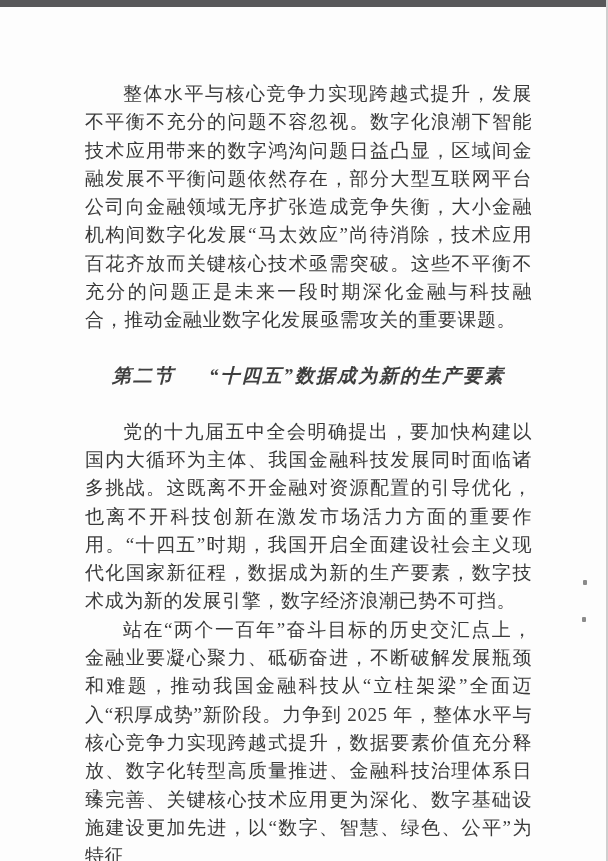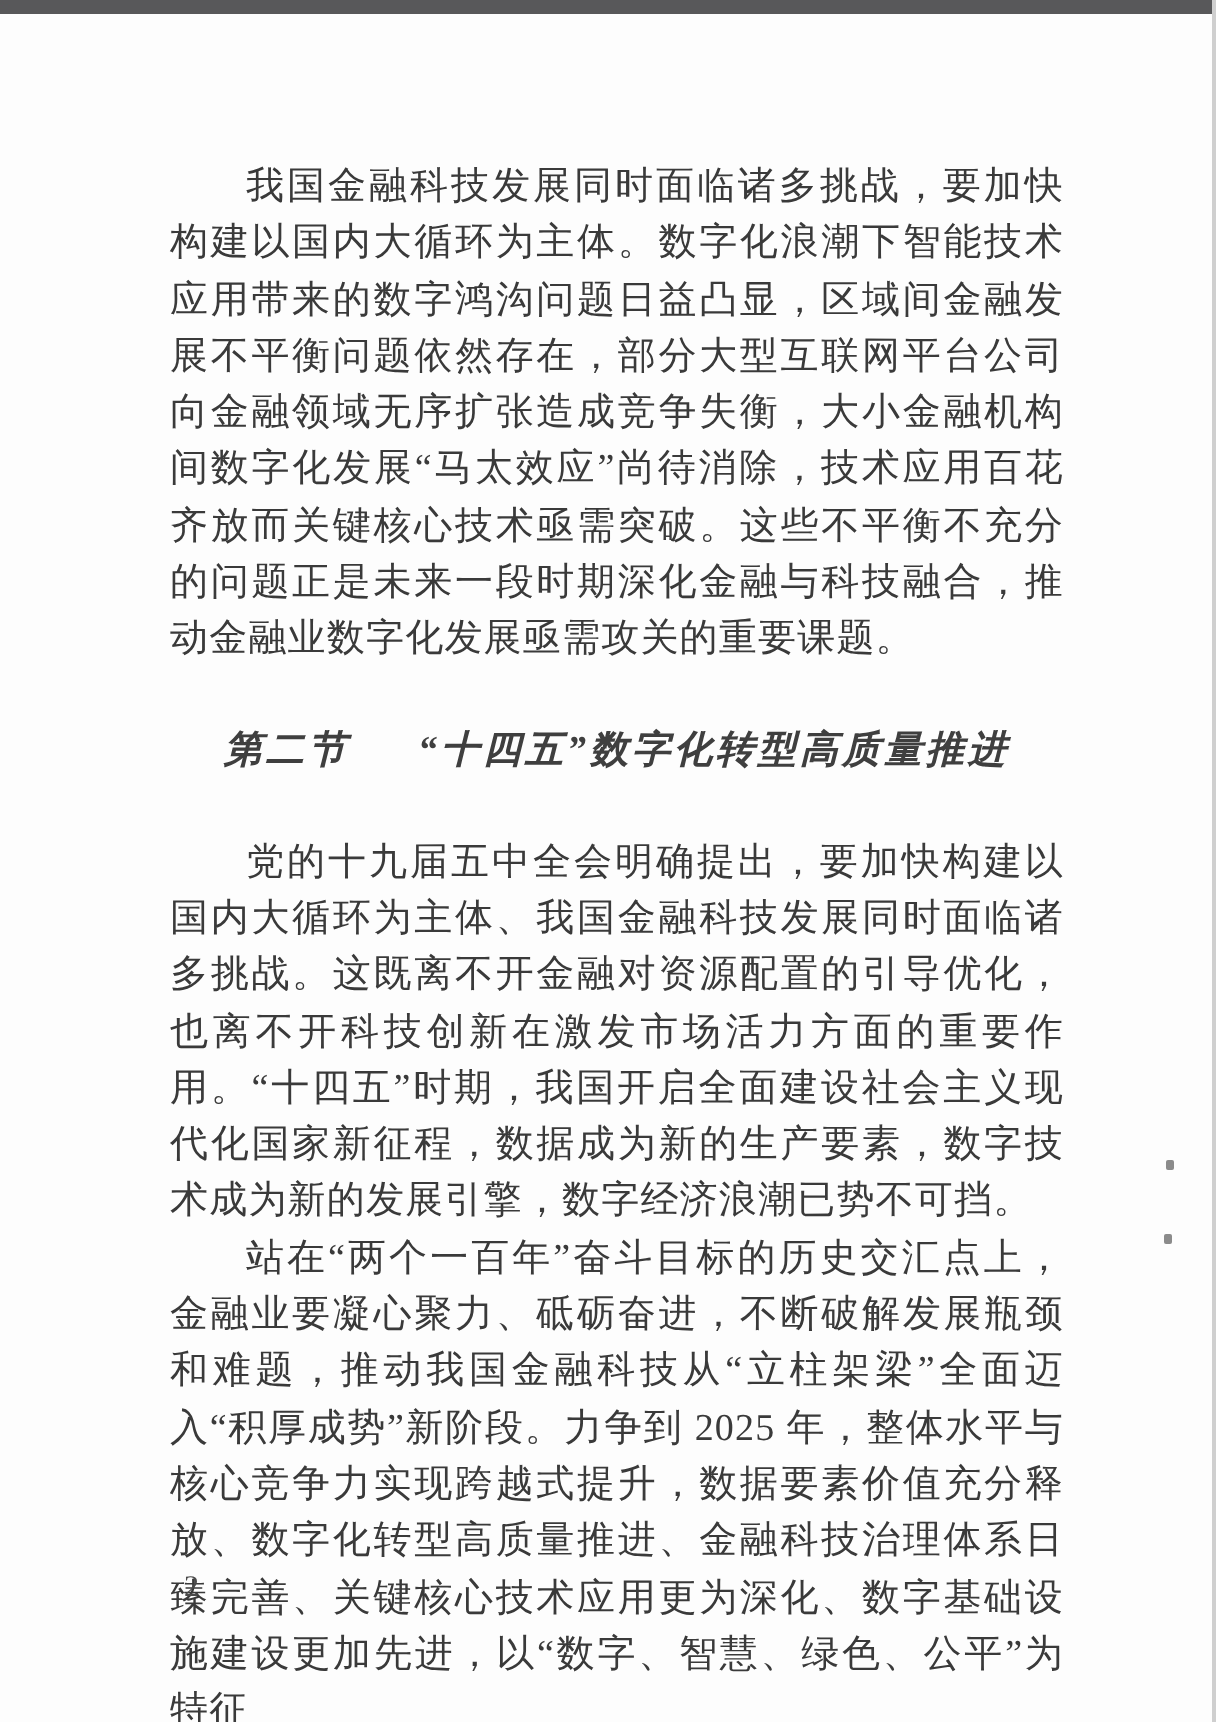--- a/index.html
+++ b/index.html
@@ -81,24 +81,24 @@
 </head>
 <body>
 
 <div class="page">
 
   <div class="scan-top-edge"></div>
   <div class="page-edge-right"></div>
 
   <div class="content">
 
-    <p class="body-par">我国金融科技发展同时面临诸多挑战，要加快构建以国内大循环为主体。数字化浪潮下智能技术应用带来的数字鸿沟问题日益凸显，区域间金融发展不平衡问题依然存在，部分大型互联网平台公司向金融领域无序扩张造成竞争失衡，大小金融机构间数字化发展“马太效应”尚待消除，技术应用百花齐放而关键核心技术亟需突破。这些不平衡不充分的问题正是未来一段时期深化金融与科技融合，推动金融业数字化发展亟需攻关的重要课题。</p>
+    <p class="body-par">整体水平与核心竞争力实现跨越式提升，发展不平衡不充分的问题不容忽视。数字化浪潮下智能技术应用带来的数字鸿沟问题日益凸显，区域间金融发展不平衡问题依然存在，部分大型互联网平台公司向金融领域无序扩张造成竞争失衡，大小金融机构间数字化发展“马太效应”尚待消除，技术应用百花齐放而关键核心技术亟需突破。这些不平衡不充分的问题正是未来一段时期深化金融与科技融合，推动金融业数字化发展亟需攻关的重要课题。</p>
 
     <div class="section-heading">
-      <span>第二节</span><span class="gap"></span><span>“十四五”数字化转型高质量推进</span>
+      <span>第二节</span><span class="gap"></span><span>“十四五”数据成为新的生产要素</span>
     </div>
 
     <p class="body-par">党的十九届五中全会明确提出，要加快构建以国内大循环为主体、我国金融科技发展同时面临诸多挑战。这既离不开金融对资源配置的引导优化，也离不开科技创新在激发市场活力方面的重要作用。“十四五”时期，我国开启全面建设社会主义现代化国家新征程，数据成为新的生产要素，数字技术成为新的发展引擎，数字经济浪潮已势不可挡。</p>
 
     <p class="body-par">站在“两个一百年”奋斗目标的历史交汇点上，金融业要凝心聚力、砥砺奋进，不断破解发展瓶颈和难题，推动我国金融科技从“立柱架梁”全面迈入“积厚成势”新阶段。力争到 2025 年，整体水平与核心竞争力实现跨越式提升，数据要素价值充分释放、数字化转型高质量推进、金融科技治理体系日臻完善、关键核心技术应用更为深化、数字基础设施建设更加先进，以“数字、智慧、绿色、公平”为特征</p>
 
   </div>
 
   <div class="page-number">2</div>
 

